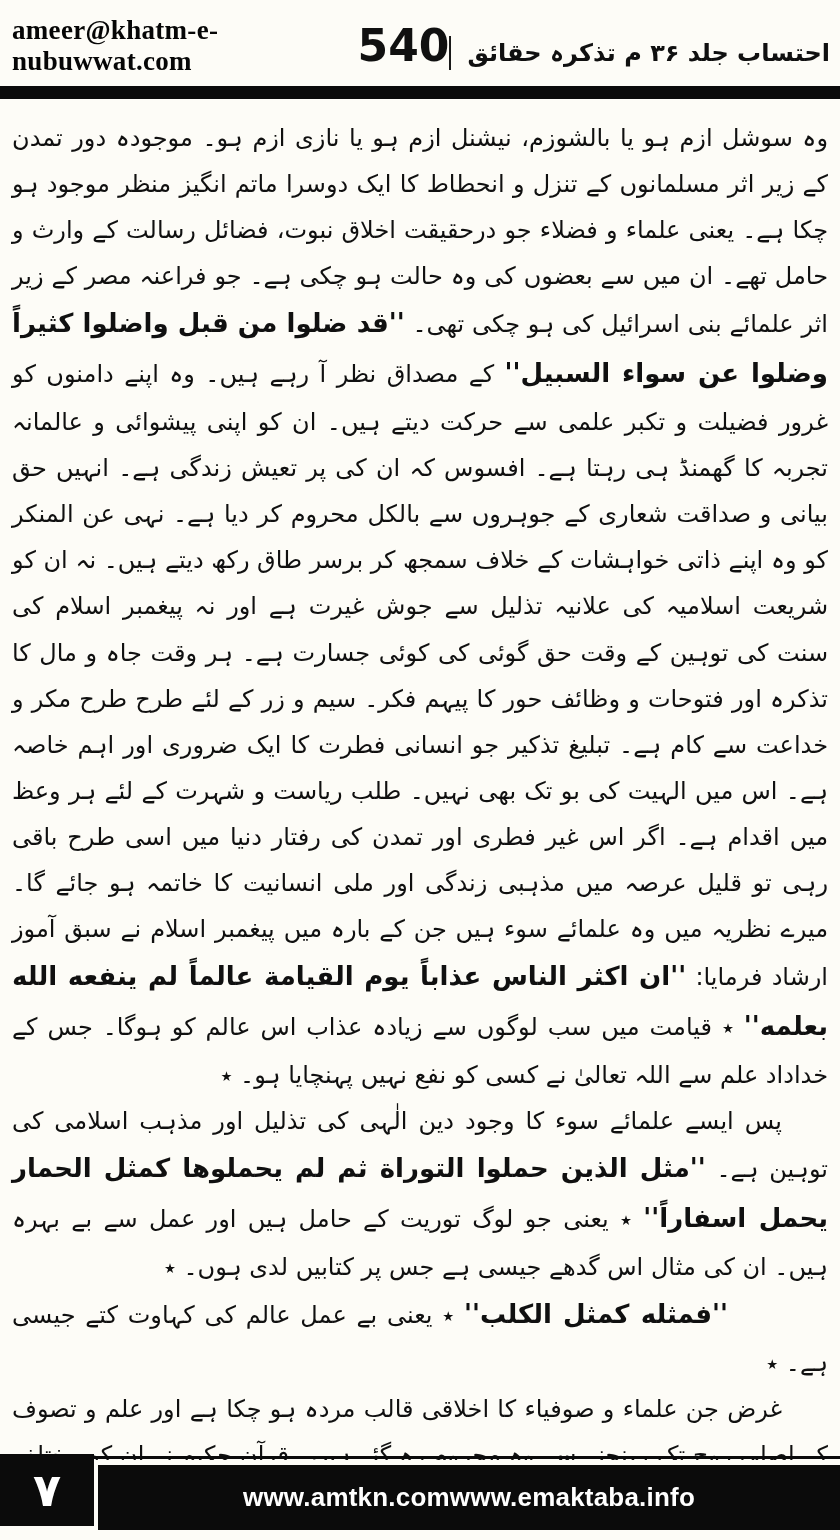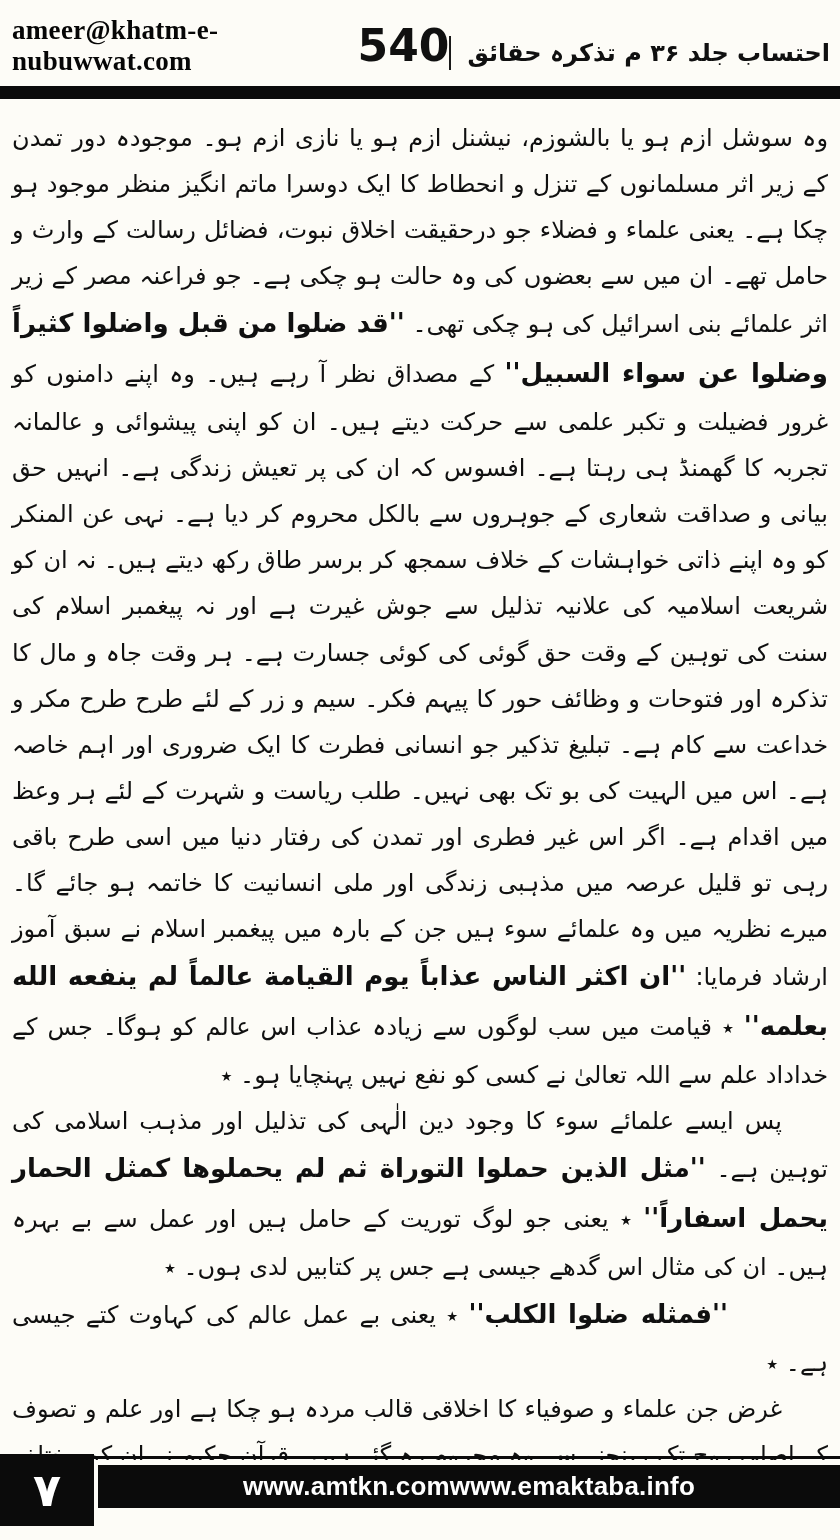--- a/index.html
+++ b/index.html
@@ -21,21 +21,21 @@
   p.indent{text-indent:46px;}
   p.indent-big{text-indent:100px;}
   .seg-normal{font-weight:400;}
   .seg-arabic{font-weight:700;font-size:26px;}
   .seg-ornament{font-weight:700;font-size:22px;}
   
   .footer{position:absolute;left:0;right:0;bottom:14px;height:72px;}
   .footer-topline{position:absolute;top:2px;left:0;right:0;height:3px;background:#0b0b0b;}
   .footer-pagebox{position:absolute;left:0;top:0;bottom:0;width:94px;background:#0b0b0b;color:#ffffff;
         display:flex;align-items:center;justify-content:center;font-size:46px;font-weight:700;}
-  .footer-bar{position:absolute;left:98px;right:0;top:11px;height:43px;background:#0b0b0b;color:#ffffff;
+  .footer-bar{position:absolute;left:98px;right:0;top:11px;height:65px;background:#0b0b0b;color:#ffffff;
         display:flex;align-items:center;justify-content:center;direction:ltr;
         font-family:"Liberation Sans",sans-serif;font-weight:700;font-size:26px;letter-spacing:.2px;}
 </style>
 </head>
 <body>
 
 <div class="page">
 
   <header class="header">
     <div class="header-left">
@@ -46,21 +46,21 @@
       <span class="header-divider"></span>
       <span class="header-title">احتساب جلد ۳۶ م تذکرہ حقائق</span>
     </div>
   </header>
 
   <div class="rule"></div>
 
   <main class="body" id="body-text">
       <p><span class="seg-normal">وہ سوشل ازم ہو یا بالشوزم، نیشنل ازم ہو یا نازی ازم ہو۔ موجودہ دور تمدن کے زیر اثر مسلمانوں کے تنزل و انحطاط کا ایک دوسرا ماتم انگیز منظر موجود ہو چکا ہے۔ یعنی علماء و فضلاء جو درحقیقت اخلاق نبوت، فضائل رسالت کے وارث و حامل تھے۔ ان میں سے بعضوں کی وہ حالت ہو چکی ہے۔ جو فراعنہ مصر کے زیر اثر علمائے بنی اسرائیل کی ہو چکی تھی۔ </span><span class="seg-arabic">''قد ضلوا من قبل واضلوا كثيراً وضلوا عن سواء السبيل''</span><span class="seg-normal"> کے مصداق نظر آ رہے ہیں۔ وہ اپنے دامنوں کو غرور فضیلت و تکبر علمی سے حرکت دیتے ہیں۔ ان کو اپنی پیشوائی و عالمانہ تجربہ کا گھمنڈ ہی رہتا ہے۔ افسوس کہ ان کی پر تعیش زندگی ہے۔ انہیں حق بیانی و صداقت شعاری کے جوہروں سے بالکل محروم کر دیا ہے۔ نہی عن المنکر کو وہ اپنے ذاتی خواہشات کے خلاف سمجھ کر برسر طاق رکھ دیتے ہیں۔ نہ ان کو شریعت اسلامیہ کی علانیہ تذلیل سے جوش غیرت ہے اور نہ پیغمبر اسلام کی سنت کی توہین کے وقت حق گوئی کی کوئی جسارت ہے۔ ہر وقت جاہ و مال کا تذکرہ اور فتوحات و وظائف حور کا پیہم فکر۔ سیم و زر کے لئے طرح طرح مکر و خداعت سے کام ہے۔ تبلیغ تذکیر جو انسانی فطرت کا ایک ضروری اور اہم خاصہ ہے۔ اس میں الہیت کی بو تک بھی نہیں۔ طلب ریاست و شہرت کے لئے ہر وعظ میں اقدام ہے۔ اگر اس غیر فطری اور تمدن کی رفتار دنیا میں اسی طرح باقی رہی تو قلیل عرصہ میں مذہبی زندگی اور ملی انسانیت کا خاتمہ ہو جائے گا۔ میرے نظریہ میں وہ علمائے سوء ہیں جن کے بارہ میں پیغمبر اسلام نے سبق آموز ارشاد فرمایا: </span><span class="seg-arabic">''ان اكثر الناس عذاباً يوم القيامة عالماً لم ينفعه الله بعلمه''</span><span class="seg-ornament"> ٭ </span><span class="seg-normal">قیامت میں سب لوگوں سے زیادہ عذاب اس عالم کو ہوگا۔ جس کے خداداد علم سے اللہ تعالیٰ نے کسی کو نفع نہیں پہنچایا ہو۔</span><span class="seg-ornament"> ٭</span></p>
       <p class="indent"><span class="seg-normal">پس ایسے علمائے سوء کا وجود دین الٰہی کی تذلیل اور مذہب اسلامی کی توہین ہے۔ </span><span class="seg-arabic">''مثل الذين حملوا التوراة ثم لم يحملوها كمثل الحمار يحمل اسفاراً''</span><span class="seg-ornament"> ٭ </span><span class="seg-normal">یعنی جو لوگ توریت کے حامل ہیں اور عمل سے بے بہرہ ہیں۔ ان کی مثال اس گدھے جیسی ہے جس پر کتابیں لدی ہوں۔</span><span class="seg-ornament"> ٭</span></p>
-      <p class="indent-big"><span class="seg-arabic">''فمثله ضلوا الكلب''</span><span class="seg-ornament"> ٭ </span><span class="seg-normal">یعنی بے عمل عالم کی کہاوت کتے جیسی ہے۔</span><span class="seg-ornament"> ٭</span></p>
+      <p class="indent-big"><span class="seg-arabic">''فمثله كمثل الكلب''</span><span class="seg-ornament"> ٭ </span><span class="seg-normal">یعنی بے عمل عالم کی کہاوت کتے جیسی ہے۔</span><span class="seg-ornament"> ٭</span></p>
       <p class="indent"><span class="seg-normal">غرض جن علماء و صوفیاء کا اخلاقی قالب مردہ ہو چکا ہے اور علم و تصوف کے اصلی روح تک پہنچنے سے وہ محروم رہ گئے ہیں۔ قرآن حکیم نے ان کو مختلف (کتے، گدھے) کے ناموں سے یاد کیا ہے۔ علم سیکھنے سے اصل مقصد کی تکمیل دو چیزوں سے ہوتی ہے۔ عمل و انذار، تعلیم و تبلیغ </span></p>
     </main>
 
   <footer class="footer">
     <div class="footer-topline"></div>
     <div class="footer-pagebox">۷</div>
     <div class="footer-bar">
       <span>www.amtkn.com</span>
       <span>www.emaktaba.info</span>
     </div>

